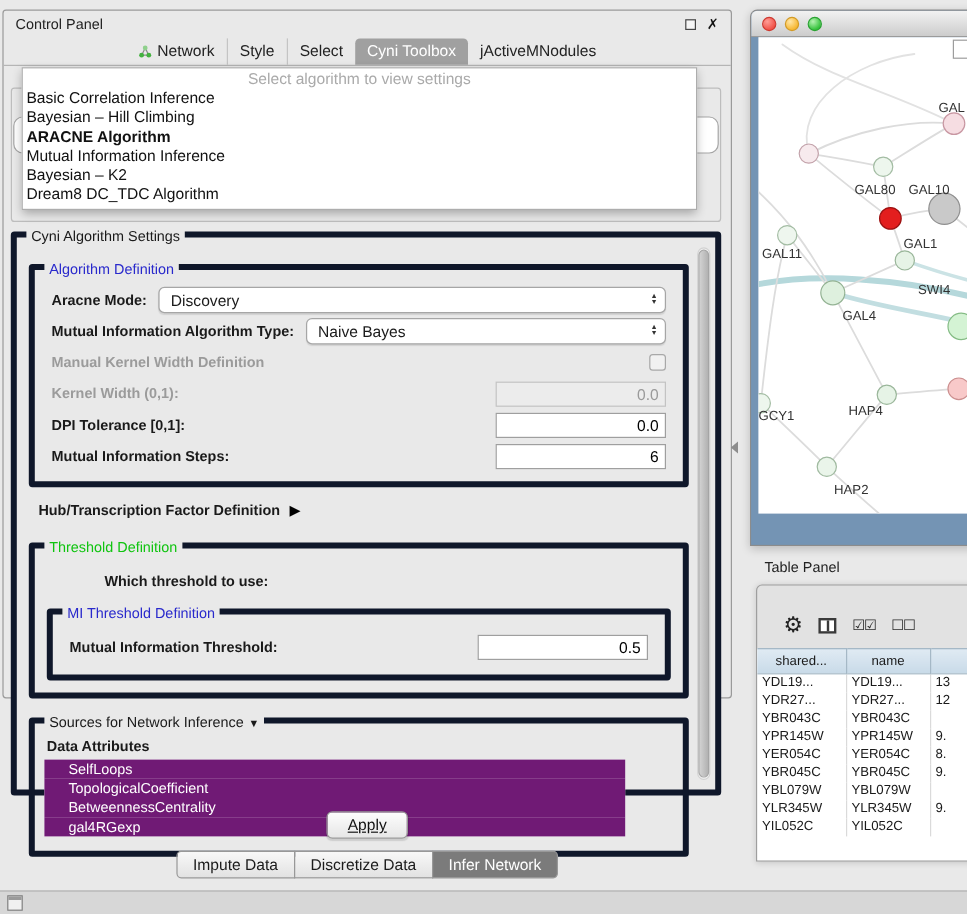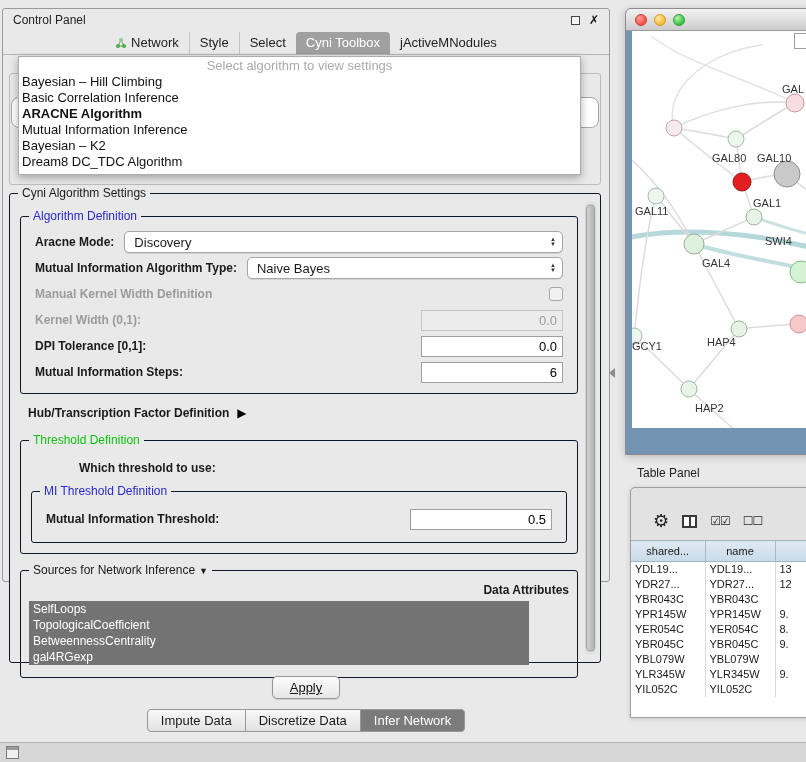--- a/index.html
+++ b/index.html
@@ -25,21 +25,21 @@
 
   .cp-body { position:absolute; top:46px; left:0; right:0; bottom:0; }
 
   
   .behind-group { position:absolute; top:18px; left:6px; width:592px; height:112px;
     border:1px solid #bdbdbd; border-radius:3px; background:#e9e9e9; }
   .combo-under { position:absolute; top:42px; left:8px; width:588px; height:31px;
     background:#fff; border:1px solid #a6a6a6; border-radius:8px; }
 
   
-  .groupbox { position:relative; border:1px solid #0f172a; border-radius:3px; }
+  .groupbox { position:relative; border:5px solid #0f172a; border-radius:3px; }
   .gb-title { position:absolute; top:-8px; left:8px; background:#e9e9e9; padding:0 4px;
     font-size:12px; white-space:nowrap; }
   .gb-title.blue { color:#2929cc; }
   .gb-title.green { color:#0fc40f; }
 
   .settings-group { position:absolute; top:138px; left:6px; width:592px; height:470px;
     padding:6px 22px 6px 10px; background:#e9e9e9; }
 
   .algdef { margin-top:16px; padding:10px 8px 6px 8px; }
   .row { display:flex; align-items:center; margin:4px 6px; gap:10px; min-height:22px; }
@@ -64,23 +64,23 @@
 
   .hub-row { display:flex; align-items:center; gap:8px; margin:12px 2px 4px 8px; }
   .expander-arrow { font-size:12px; color:#000; }
 
   .threshold-group { margin-top:20px; padding:12px 8px 8px 8px; }
   .indent44 { margin-left:44px; }
   .mi-group { margin:12px 2px 2px 2px; padding:12px 8px 8px 8px; }
 
   .sources-group { margin-top:16px; padding:10px 8px 8px 8px; }
   .tri { font-size:9px; margin-left:4px; }
-  .attr-label { margin:2px 0 4px 2px;text-align:right; }
+  .attr-label { margin:2px 0 4px 2px; }
   .attr-list { margin:0 0 4px 0; width:calc(100% - 40px); background:#fff; }
-  .attr-item { background:#737373; color:#fff; font-size:12px; height:16px; line-height:16px; padding-left:4px;
+  .attr-item { background:#701a75; color:#fff; font-size:12px; height:16px; line-height:16px; padding-left:20px;
     white-space:nowrap; overflow:hidden; }
 
   .v-scrollbar { position:absolute; right:4px; top:8px; bottom:8px; width:11px;
     background:#f2f2f2; border:1px solid #d2d2d2; border-radius:6px; }
   .v-scrollbar .thumb { position:absolute; left:0; right:0; top:1px; bottom:1px;
     background:linear-gradient(90deg,#d2d2d2,#b2b2b2); border:1px solid #a5a5a5; border-radius:5px; }
 
   .apply-wrap { position:absolute; top:621px; left:0; right:0; display:flex; justify-content:center;text-decoration:underline; }
   .apply-btn { padding:3px 17px; font-size:13px; color:#111; border:1px solid #969696; border-radius:5px;
     background:linear-gradient(#fdfdfd,#e6e6e6); box-shadow:0 1px 1px rgba(0,0,0,0.12);
@@ -284,22 +284,22 @@
 
       <div class="bottom-tabs">
         <span class="seg">Impute Data</span>
         <span class="seg">Discretize Data</span>
         <span class="seg selected">Infer Network</span>
       </div>
 
       <div class="dropdown-popup">
         <div class="dd-item placeholder">Select algorithm to view settings</div>
         <div id="dd-items">
+            <div class="dd-item">Basic Correlation Inference</div>
             <div class="dd-item">Bayesian – Hill Climbing</div>
-            <div class="dd-item">Basic Correlation Inference</div>
             <div class="dd-item sel">ARACNE Algorithm</div>
             <div class="dd-item">Mutual Information Inference</div>
             <div class="dd-item">Bayesian – K2</div>
             <div class="dd-item">Dream8 DC_TDC Algorithm</div>
           </div>
       </div>
 
     </div>
   </section>
 

